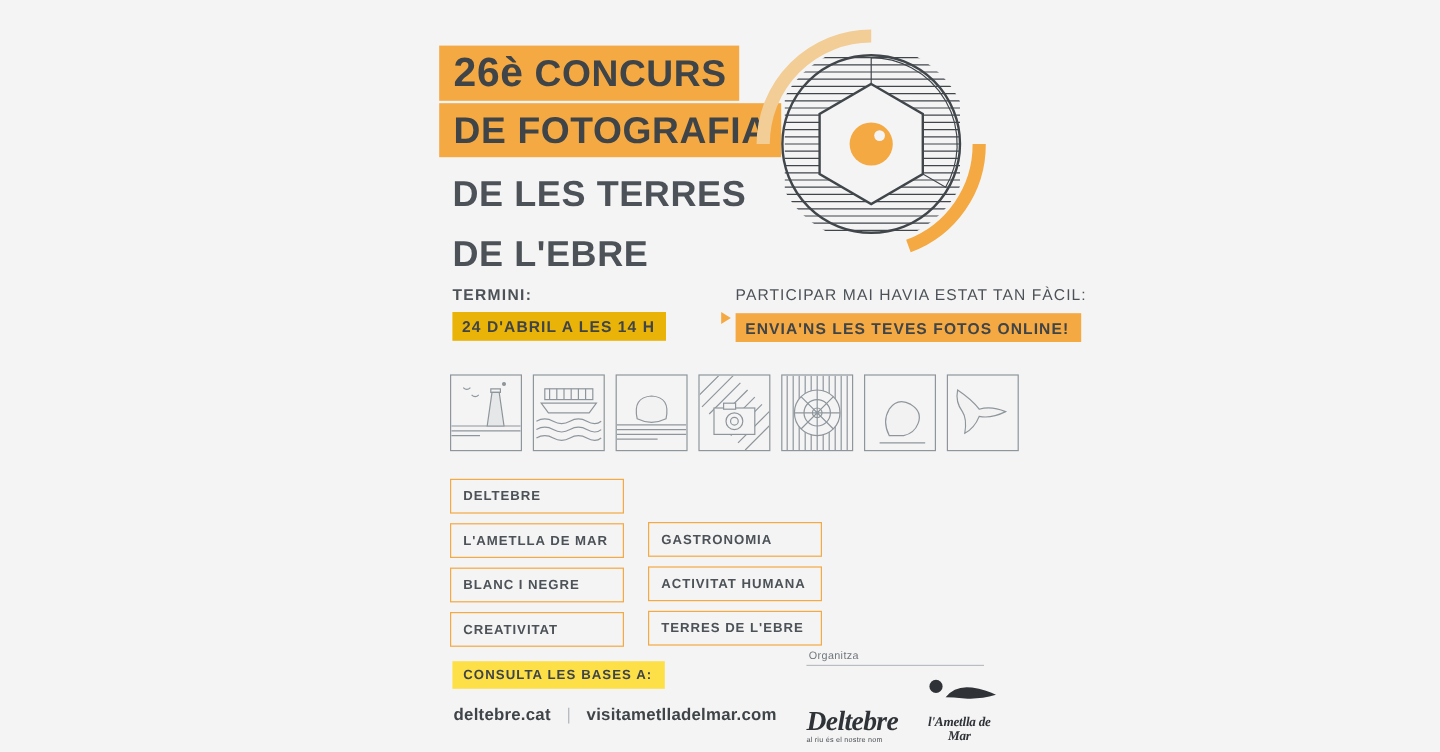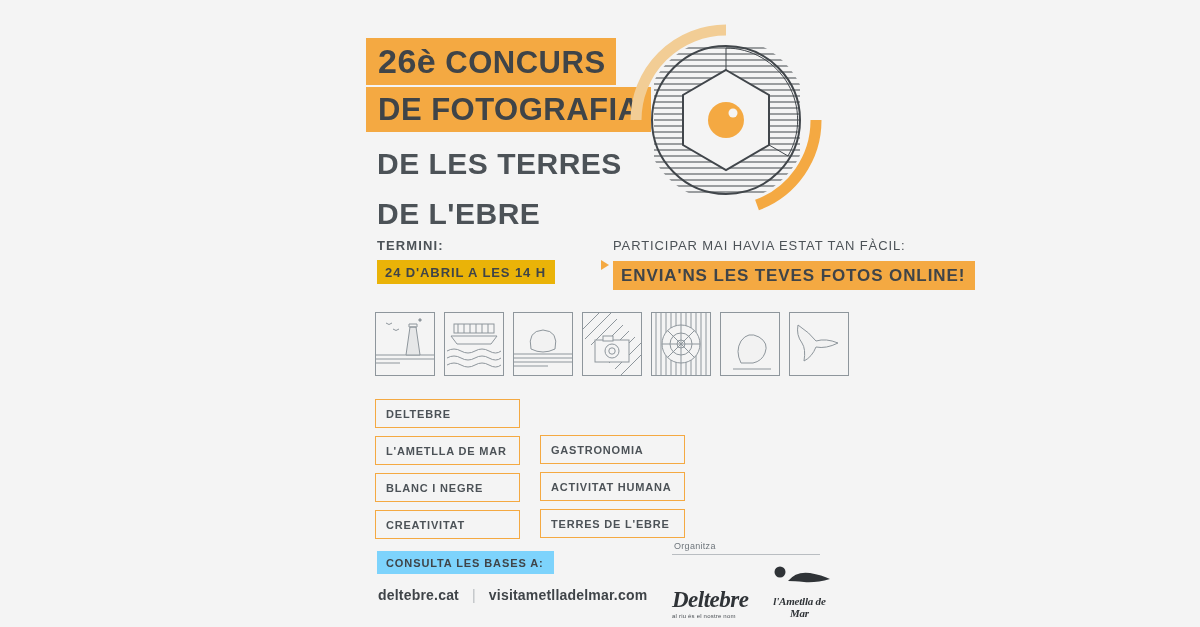--- a/index.html
+++ b/index.html
@@ -90,21 +90,21 @@
     font-size: 13px;
     font-weight: normal;
     letter-spacing: 0.9px;
     color: #4c5257;
     margin-bottom: 8px;
   }
   .cta-btn {
     display: inline-block;
     background: #f4a942;
     color: #3f4448;
-    font-size: 17px;
+    font-size: 13px;
     font-weight: bold;
     letter-spacing: 0.9px;
     padding: 5px 10px 4px 8px;
   }
   .cta-arrow {
     position: absolute;
     left: 601px;
     top: 260px;
     width: 0; height: 0;
     border-left: 8px solid #f4a942;
@@ -164,21 +164,21 @@
     box-sizing: border-box;
     cursor: pointer;
   }
 
   
   .bases-btn {
     position: absolute;
     left: 377px;
     top: 551px;
     display: inline-block;
-    background: #7dd3fc;
+    background: #fde047;
     color: #3f4448;
     font-size: 11px;
     font-weight: bold;
     letter-spacing: 0.9px;
     padding: 6px 10px 5px 9px;
   }
   .links {
     position: absolute;
     left: 378px;
     top: 587px;

